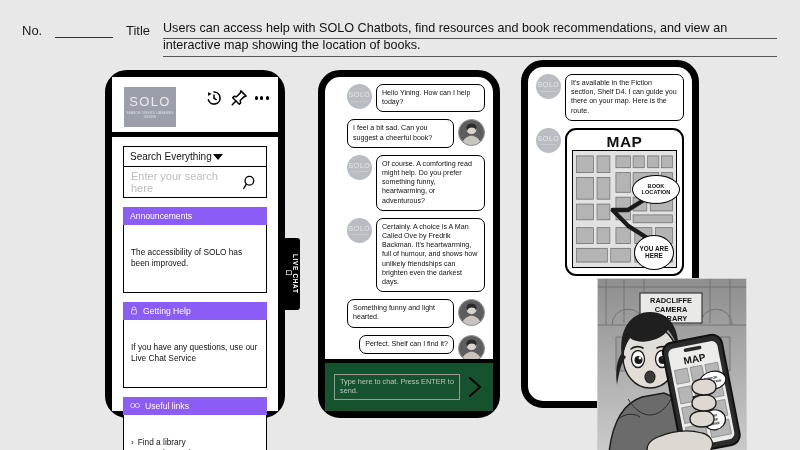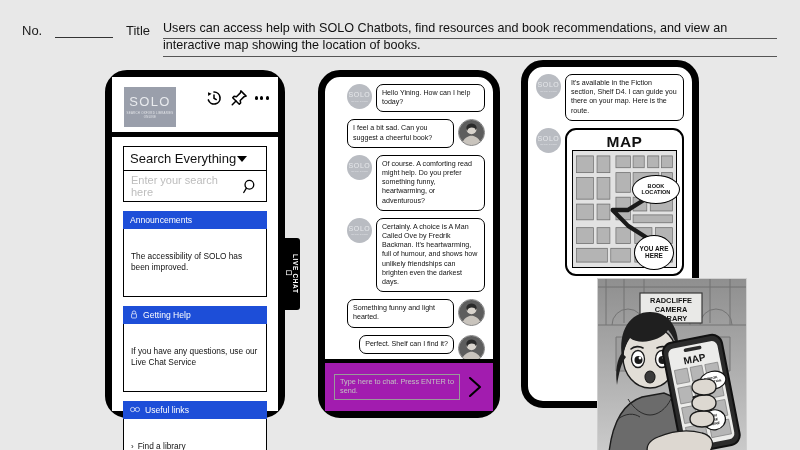--- a/index.html
+++ b/index.html
@@ -32,47 +32,47 @@
              display:flex;flex-direction:column;align-items:center;justify-content:center;}
   .solo-logo .big{font-size:13px;letter-spacing:1.3px;color:#e9ebee;font-family:"Liberation Sans",sans-serif;line-height:13px;}
   .solo-logo .sub{font-size:2.9px;letter-spacing:.25px;color:#e4e6ea;line-height:4px;text-align:center;margin-top:3px;}
   .p1-icons{position:absolute;right:9px;top:12px;display:flex;align-items:center;gap:7px;}
   .ico{width:18px;height:18px;display:block;}
   .dots3{display:flex;gap:2.4px;align-items:center;}
   .dots3 i{width:3.2px;height:3.2px;background:#000;border-radius:50%;display:block;}
 
   .p1-body{position:absolute;left:0;top:60px;right:0;bottom:0;background:#fff;padding:9px 11px;box-sizing:border-box;}
   .search-box{border:1.6px solid #000;background:#fff;}
-  .search-scope{padding:4px 6px;border-bottom:1.6px solid #000;display:flex;align-items:center;gap:1px;font-size:13px;}
+  .search-scope{padding:4px 6px;border-bottom:1.6px solid #000;display:flex;align-items:center;gap:1px;font-size:10px;}
   .caret-dn{width:0;height:0;border-left:5px solid transparent;border-right:5px solid transparent;border-top:6px solid #000;}
   .search-field{height:30px;display:flex;align-items:center;justify-content:space-between;padding:0 7px;}
   .search-ph{font-size:11px;color:#bdbdbd;}
 
   .card{margin-top:9px;}
-  .card-head{background:#1d4ed8;color:#fff;font-size:8.6px;padding:4px 7px;display:flex;align-items:center;gap:5px;}
+  .card-head{background:#8b5cf6;color:#fff;font-size:8.6px;padding:4px 7px;display:flex;align-items:center;gap:5px;}
   .card-body{border:1.4px solid #000;border-top:none;background:#fff;font-size:8.3px;line-height:11.4px;padding:22px 7px;}
   .link-row{display:flex;align-items:center;gap:4px;font-size:8.3px;line-height:11.8px;}
   .chev{font-size:8px;}
 
   .livechat-tab{position:absolute;left:285px;top:238px;width:15px;height:72px;background:#000;color:#fff;
       border-radius:0 3px 3px 0;display:flex;align-items:center;justify-content:center;}
   .livechat-tab span{writing-mode:vertical-rl;font-size:6.4px;letter-spacing:.7px;font-weight:bold;}
 
   
   .chat-area{position:absolute;left:0;top:0;right:0;bottom:52px;padding:7px 8px 0 22px;box-sizing:border-box;overflow:hidden;}
   .msg{display:flex;align-items:flex-start;margin-bottom:7px;}
   .msg.bot{justify-content:flex-start;}
   .msg.user{justify-content:flex-end;}
   .bubble{border:1.6px solid #000;border-radius:7px;background:#fff;font-size:7.1px;line-height:9.2px;padding:4px 5px;max-width:112px;}
   .avatar-solo{width:25px;height:25px;border-radius:50%;background:#b9bcc2;flex:0 0 25px;margin-right:4px;
       display:flex;flex-direction:column;align-items:center;justify-content:center;}
   .avatar-solo .big{font-size:7px;letter-spacing:.6px;color:#e6e8eb;line-height:7px;}
   .avatar-solo .sub{font-size:1.9px;color:#dfe1e5;line-height:2.4px;margin-top:1.5px;}
   .avatar-user{width:25px;height:25px;border-radius:50%;flex:0 0 25px;margin-left:4px;overflow:hidden;border:1px solid #7d7d7d;}
-  .chat-input-bar{position:absolute;left:0;right:0;bottom:0;height:52px;border-top:4px solid #000;background:#a21caf;
+  .chat-input-bar{position:absolute;left:0;right:0;bottom:0;height:52px;border-top:4px solid #000;background:#14532d;
       display:flex;align-items:center;padding:0 9px;box-sizing:border-box;gap:6px;}
   .chat-input{flex:1;height:26px;border:1.5px solid #9a9a9a;display:flex;align-items:center;padding:0 5px;box-sizing:border-box;}
   .chat-input span{font-size:7.3px;line-height:8.6px;color:#c2c2c2;}
 
   
   .p3-area{position:absolute;left:0;top:0;right:0;bottom:0;padding:7px 8px;box-sizing:border-box;}
   .map-card{border:2.4px solid #000;border-radius:11px;background:#fff;padding:3px 5px 6px 5px;}
   .map-title{text-align:center;font-size:15.5px;font-weight:bold;letter-spacing:.5px;line-height:17px;}
   .map-canvas{position:relative;width:100%;height:118px;background:#d9d9d9;border:1.4px solid #000;box-sizing:border-box;}
   .pill{position:absolute;background:#fff;border:1.6px solid #000;border-radius:50%;

